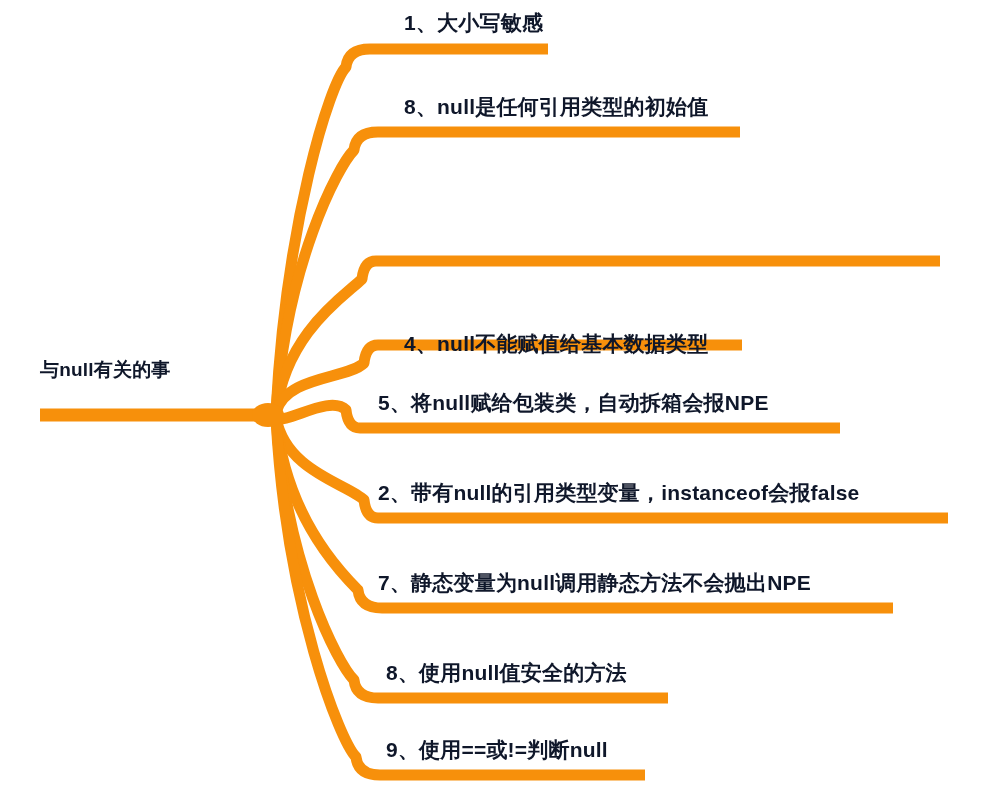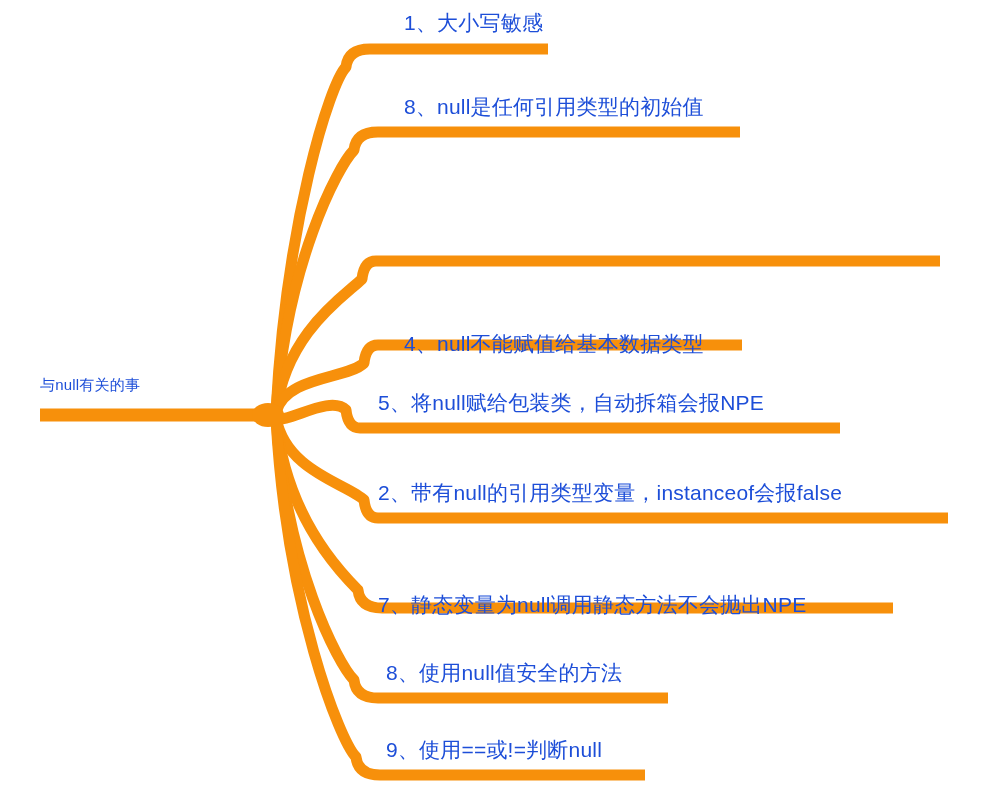--- a/index.html
+++ b/index.html
@@ -22,30 +22,30 @@
   }
   #branch-svg {
     position: absolute;
     top: 0;
     left: 0;
     width: 1004px;
     height: 792px;
   }
   .node-label {
     position: absolute;
-    color: #1d4ed8;
-    font-weight: normal;
+    color: #0f172a;
+    font-weight: bold;
     white-space: pre;
     line-height: 1.22;
     letter-spacing: 0.2px;
   }
   .root-label {
-    font-size: 15px;
+    font-size: 19px;
     left: 40px;
-    top: 376px;
+    top: 358px;
   }
   .topic-label {
     font-size: 21px;
   }
   .topic-label.two-line {
     text-align: center;
     line-height: 1.32;
   }
 </style>
 </head>
@@ -73,18 +73,18 @@
 
   <div id="root-node" class="node-label root-label">与null有关的事</div>
 
   <div id="topic-labels">
       <div class="node-label topic-label" style="left: 404px; top: 10px;"><div>1、大小写敏感</div></div>
       <div class="node-label topic-label" style="left: 404px; top: 94px;"><div>8、null是任何引用类型的初始值</div></div>
       <div class="node-label topic-label two-line" style="left: 378px; top: 184px;"></div>
       <div class="node-label topic-label" style="left: 404px; top: 307px; margin-top: 24px;"><div>4、null不能赋值给基本数据类型</div></div>
       <div class="node-label topic-label" style="left: 378px; top: 390px;"><div>5、将null赋给包装类，自动拆箱会报NPE</div></div>
       <div class="node-label topic-label" style="left: 378px; top: 480px;"><div>2、带有null的引用类型变量，instanceof会报false</div></div>
-      <div class="node-label topic-label" style="left: 378px; top: 570px; margin-top: 22px;"><div>7、静态变量为null调用静态方法不会抛出NPE</div></div>
+      <div class="node-label topic-label" style="left: 378px; top: 570px;"><div>7、静态变量为null调用静态方法不会抛出NPE</div></div>
       <div class="node-label topic-label" style="left: 386px; top: 660px;"><div>8、使用null值安全的方法</div></div>
       <div class="node-label topic-label" style="left: 386px; top: 737px;"><div>9、使用==或!=判断null</div></div>
     </div>
 
 </div>
 
 </body></html>

